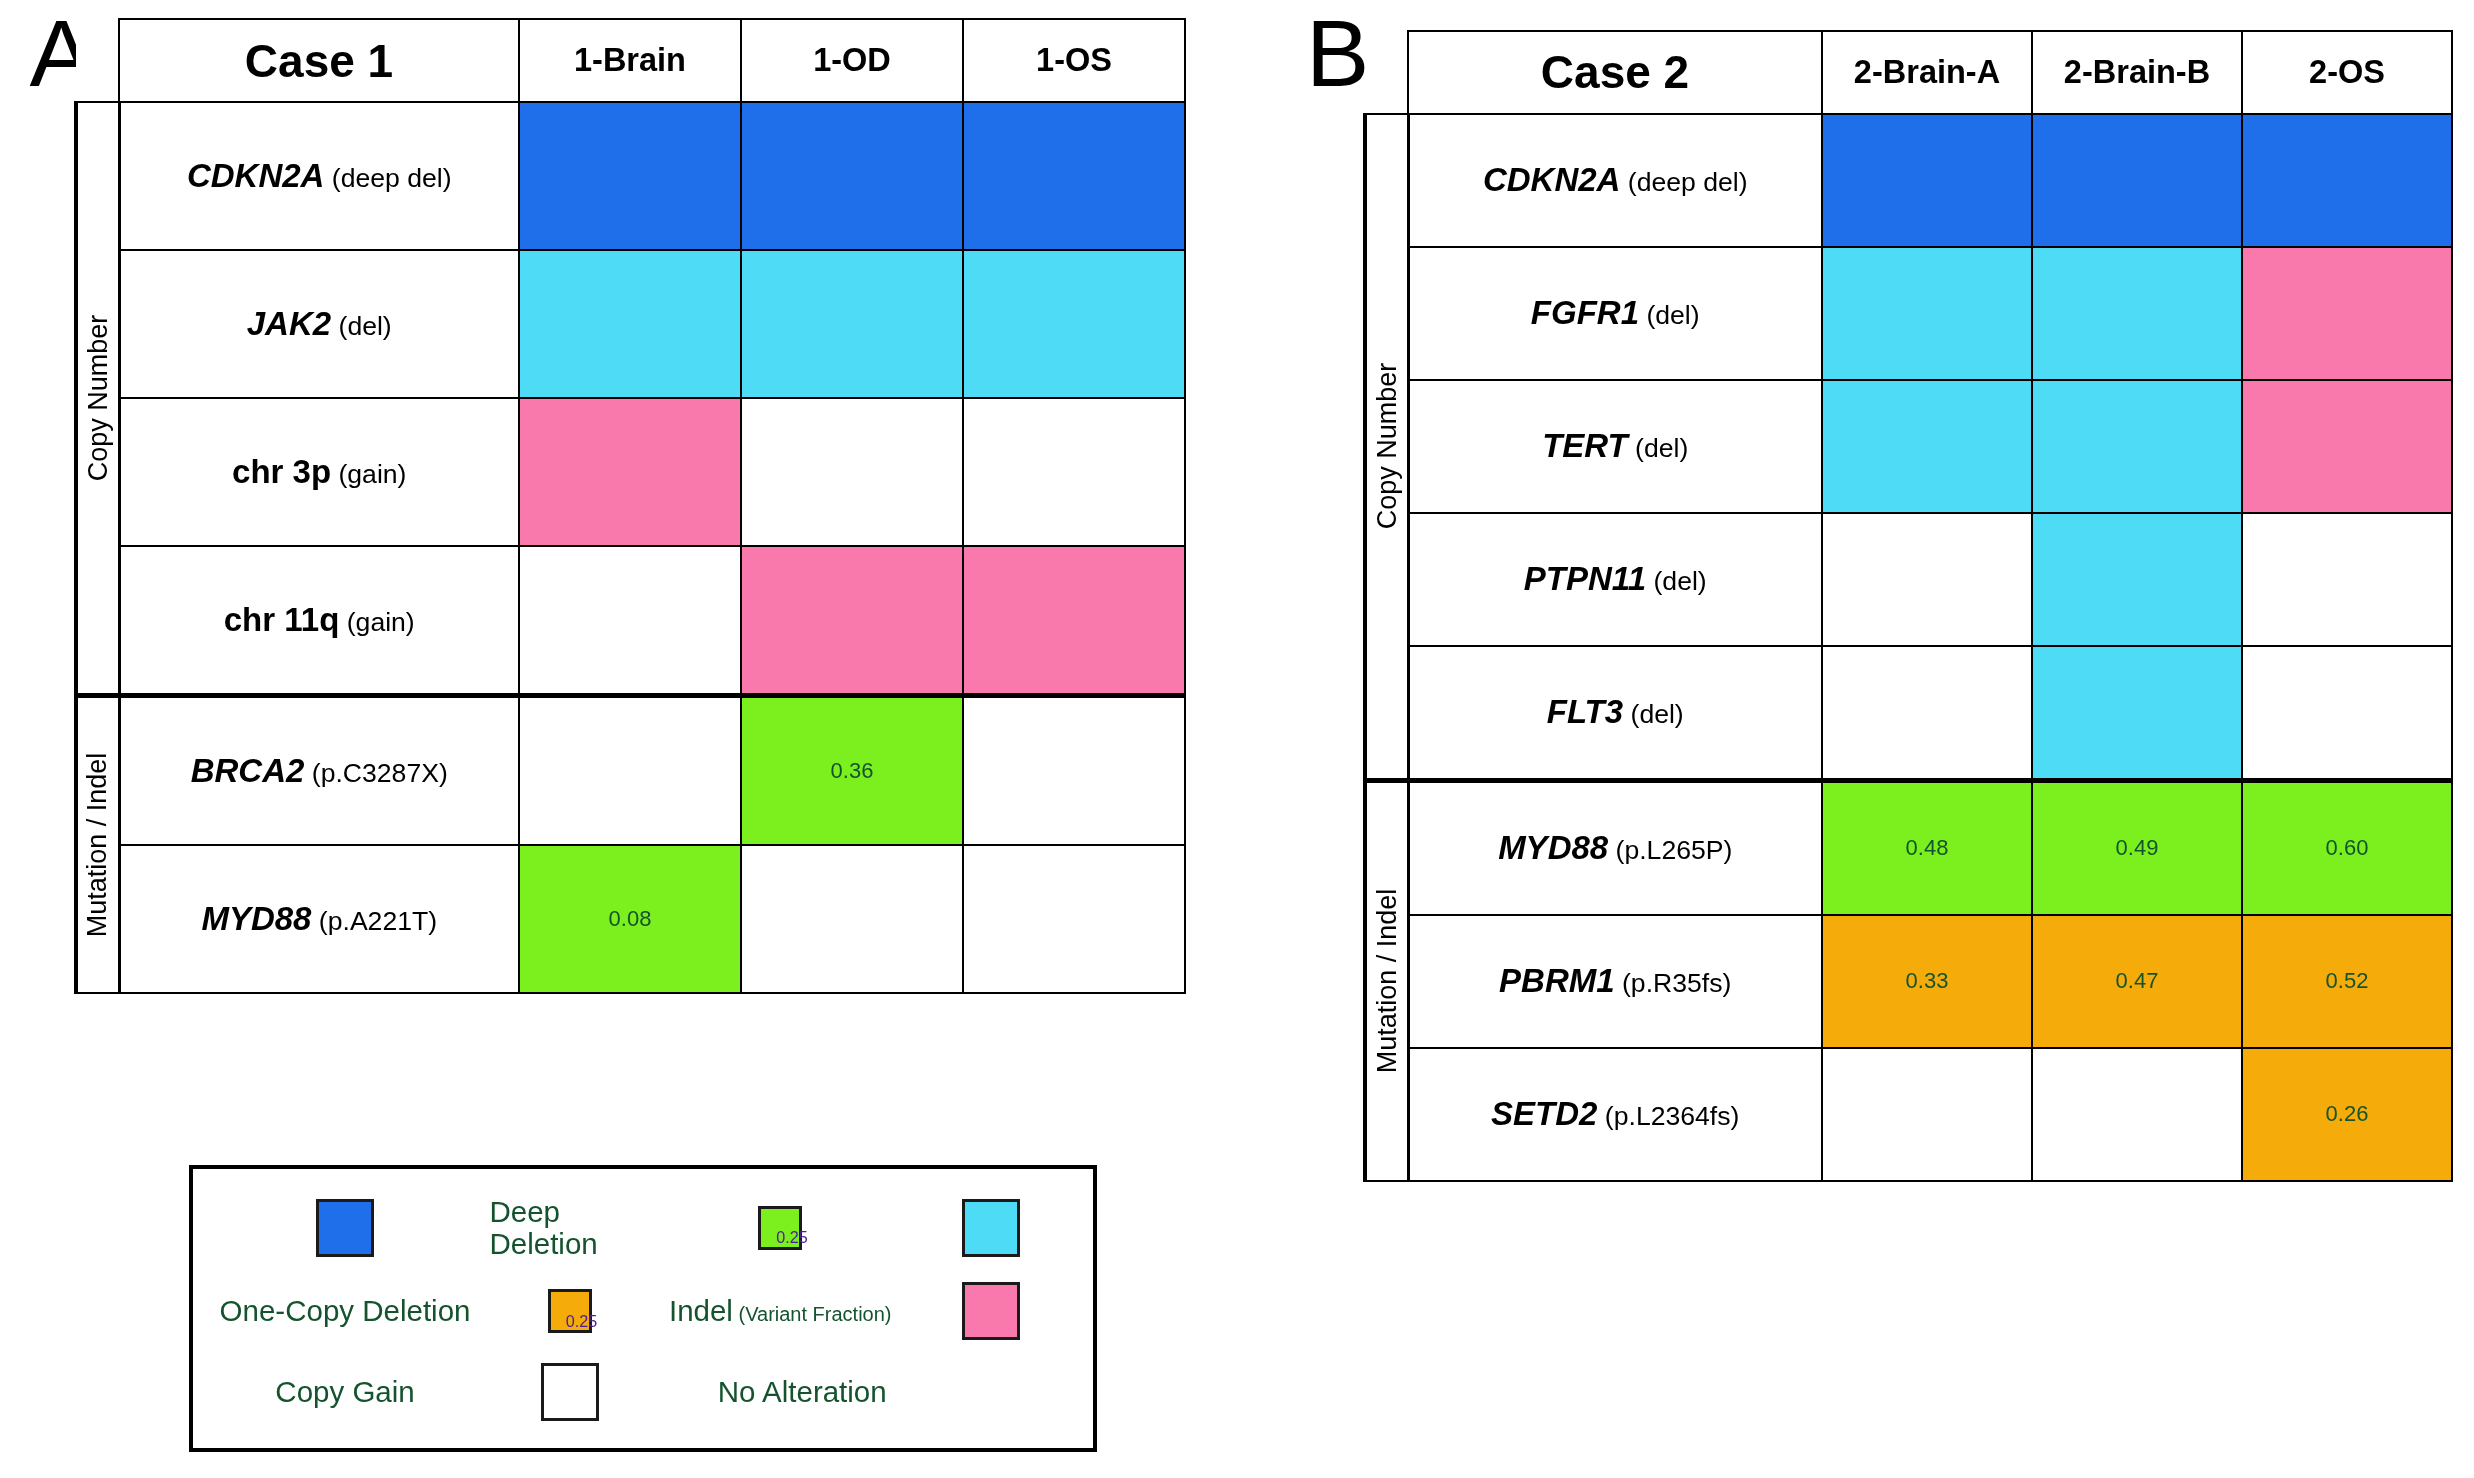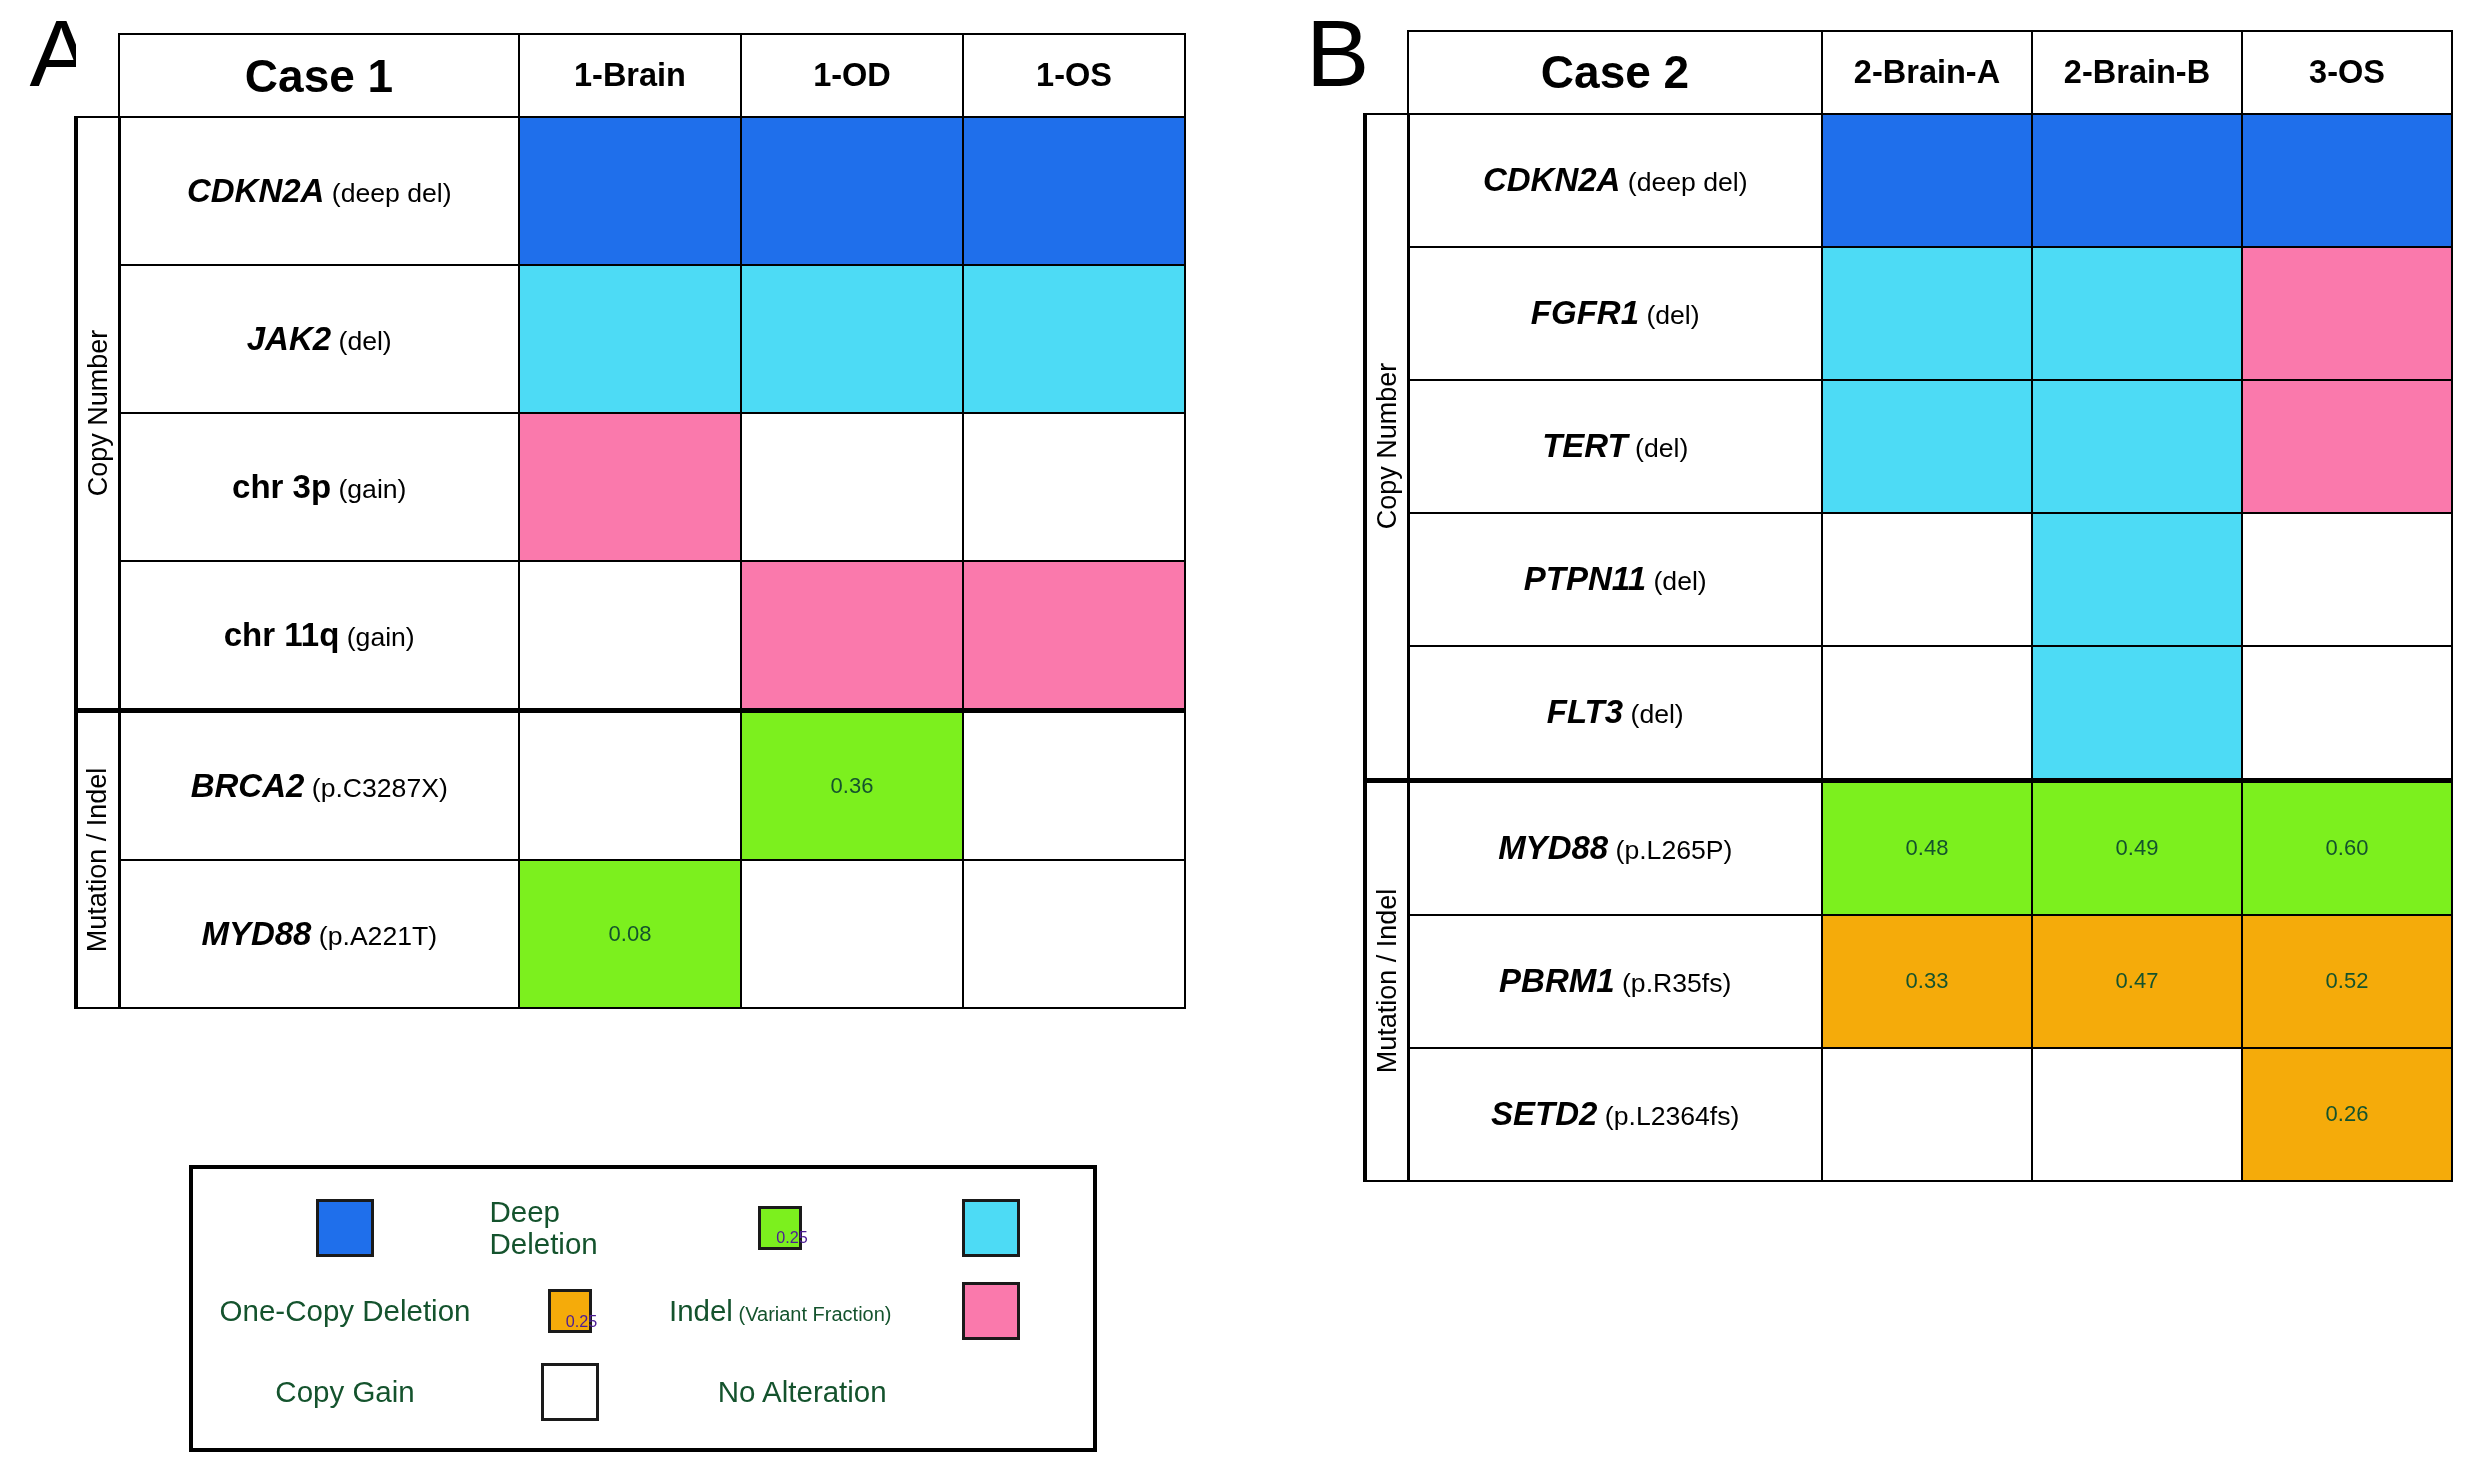--- a/index.html
+++ b/index.html
@@ -93,21 +93,21 @@
   .legend-label .small{font-size:20px;}
   .legend-cell{display:flex;align-items:center;justify-content:center;}
 </style>
 </head>
 <body>
 
 <div class="figure">
 
   <div class="panel-letter" id="panel-a-letter">A</div>
 
-  <table class="matrix" id="matrix-a" style="left:74px;top:33px;width:1051px;">
+  <table class="matrix" id="matrix-a" style="left:74px;top:18px;width:1051px;">
     <colgroup>
       <col style="width:43px">
       <col style="width:400px">
       <col style="width:222px">
       <col style="width:222px">
       <col style="width:222px">
     </colgroup>
     <tbody id="a-body">
         <tr>
           <td class="corner"></td>
@@ -170,21 +170,21 @@
       <col style="width:210px">
       <col style="width:210px">
       <col style="width:210px">
     </colgroup>
     <tbody id="b-body">
         <tr>
           <td class="corner"></td>
           <td class="case-title">Case 2</td>
           <td class="sample-head">2-Brain-A</td>
           <td class="sample-head">2-Brain-B</td>
-          <td class="sample-head">3-OS</td>
+          <td class="sample-head">2-OS</td>
         </tr>
         <tr>
           <td class="axis-cell" rowspan="5">
             <div class="axis-rot">Copy Number</div>
           </td>
           <td class="gene-cell" style="height: 131px;"><span class="gene-name">CDKN2A</span><span class="gene-ann"> (deep del)</span></td>
           <td class="val-cell" style="background: rgb(31, 111, 235);"></td>
           <td class="val-cell" style="background: rgb(31, 111, 235);"></td>
           <td class="val-cell" style="background: rgb(31, 111, 235);"></td>
         </tr>

